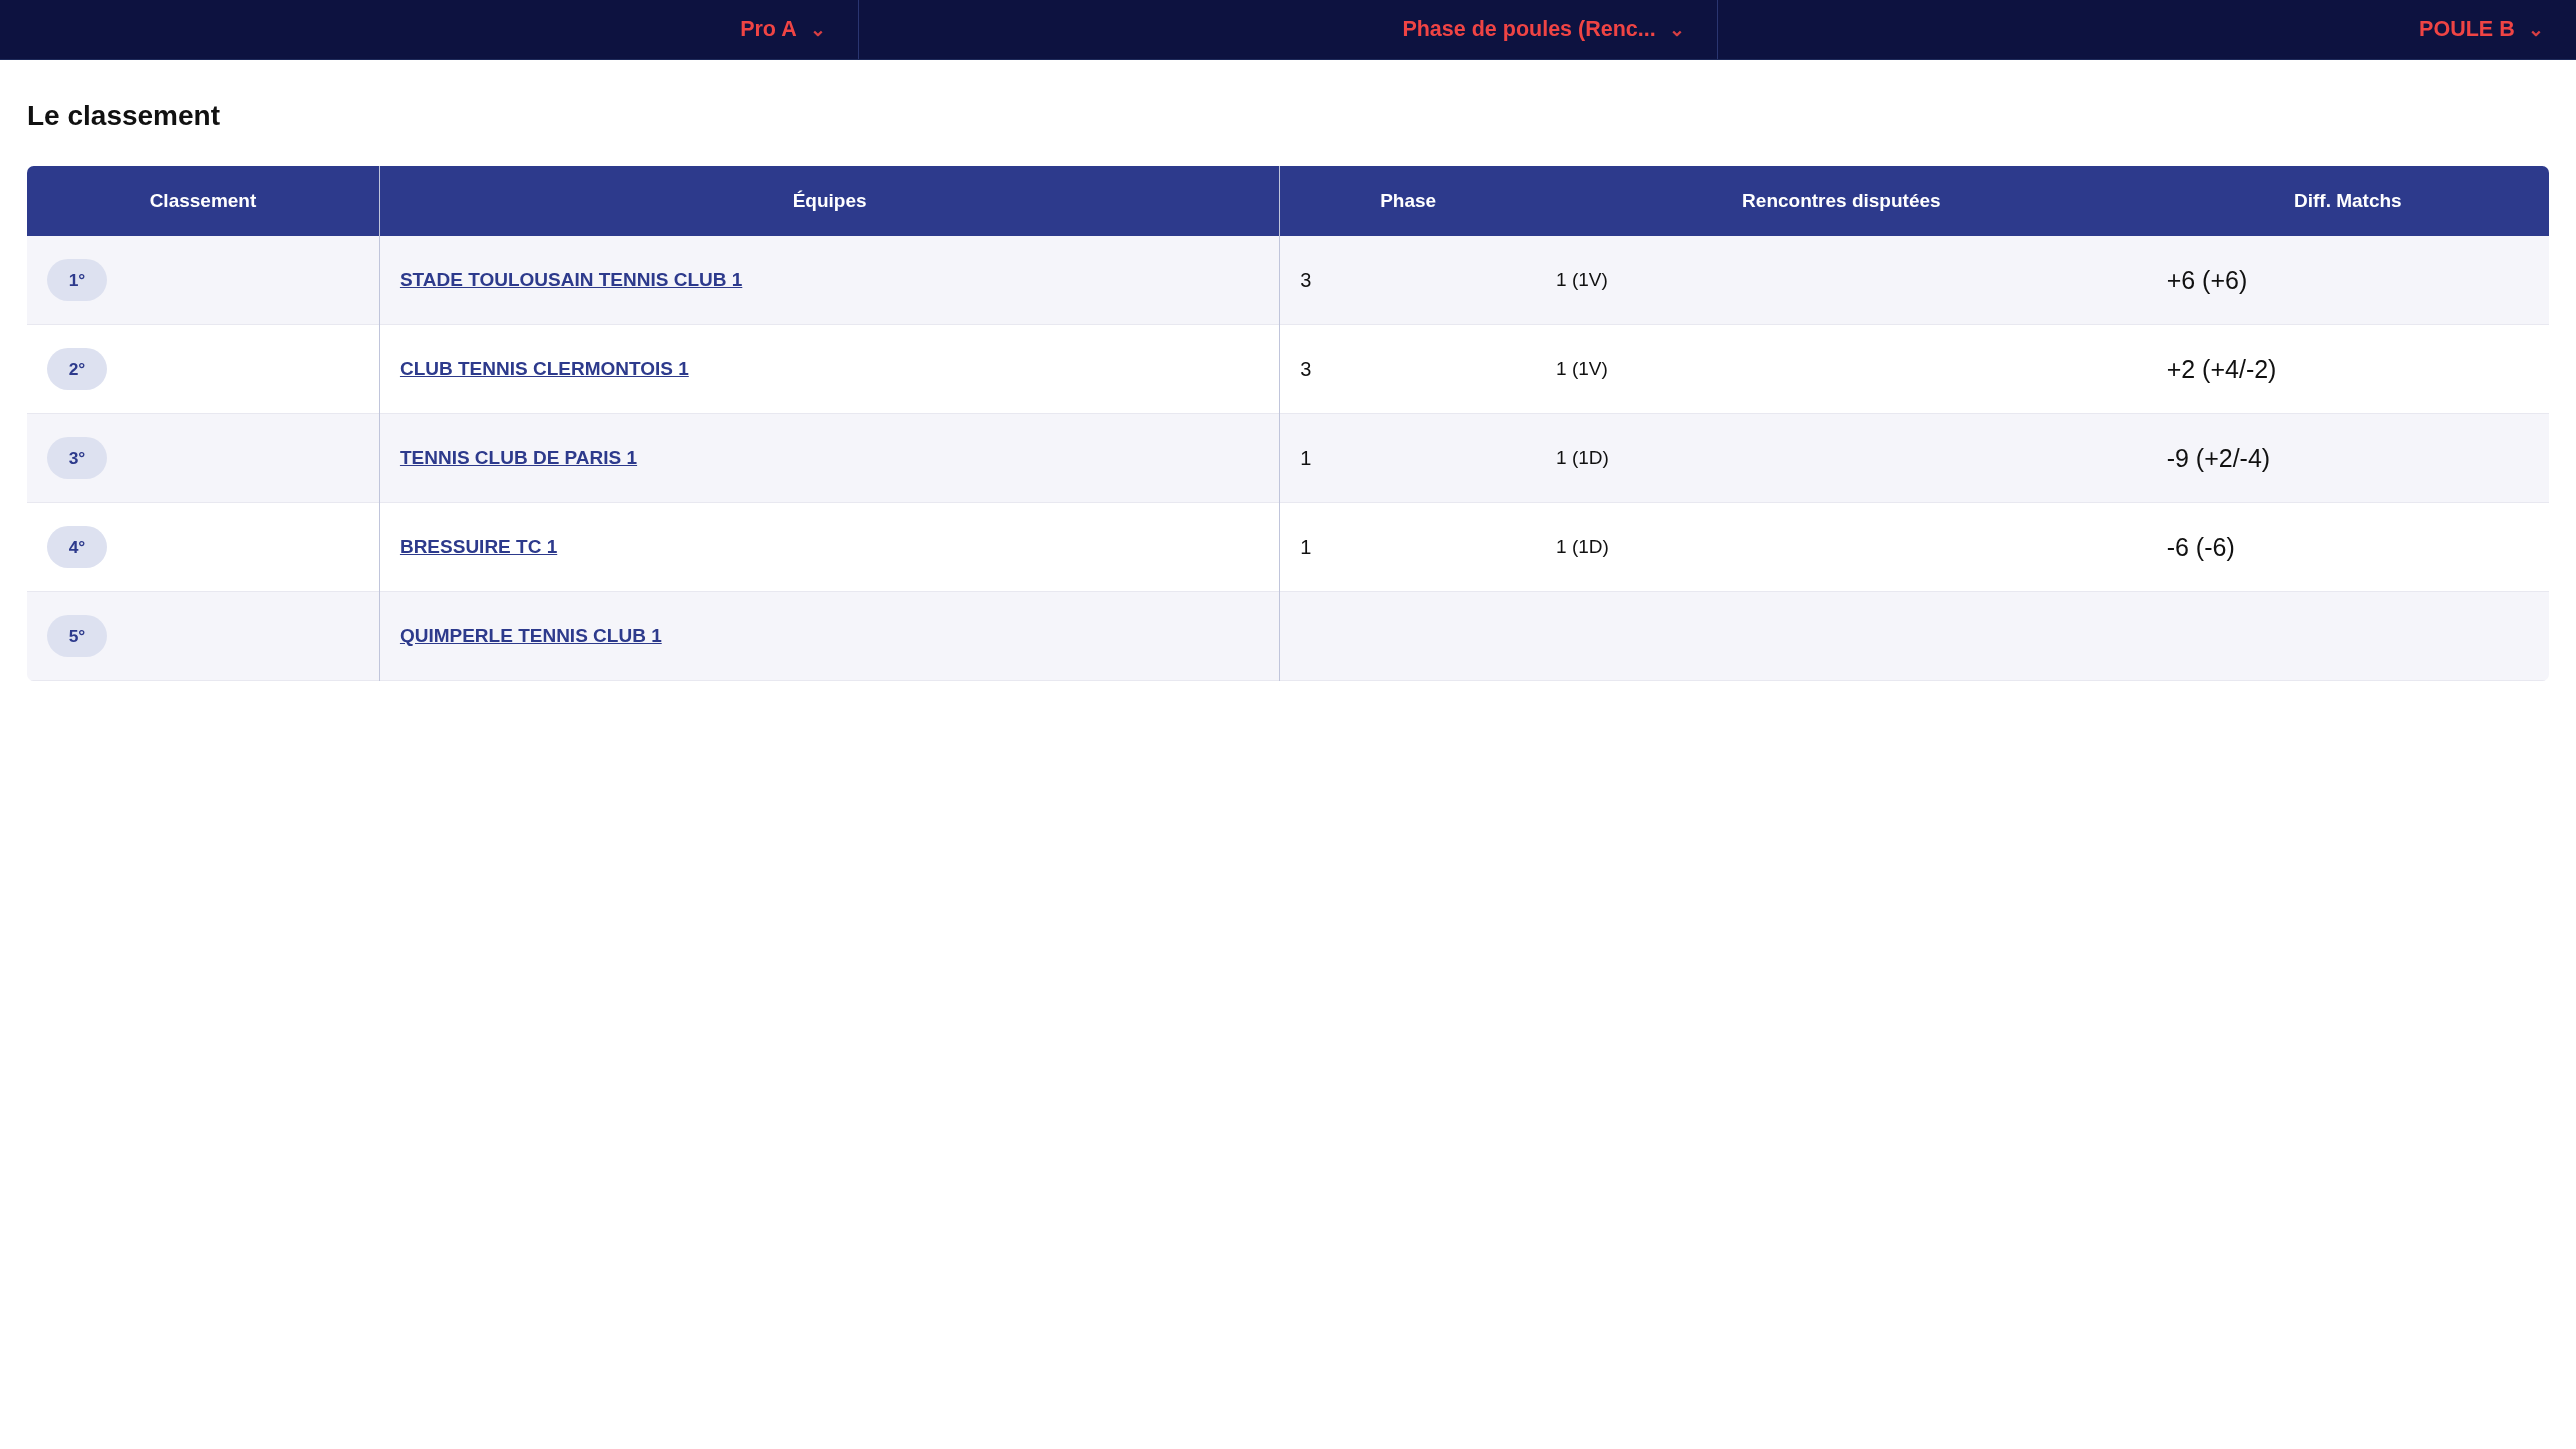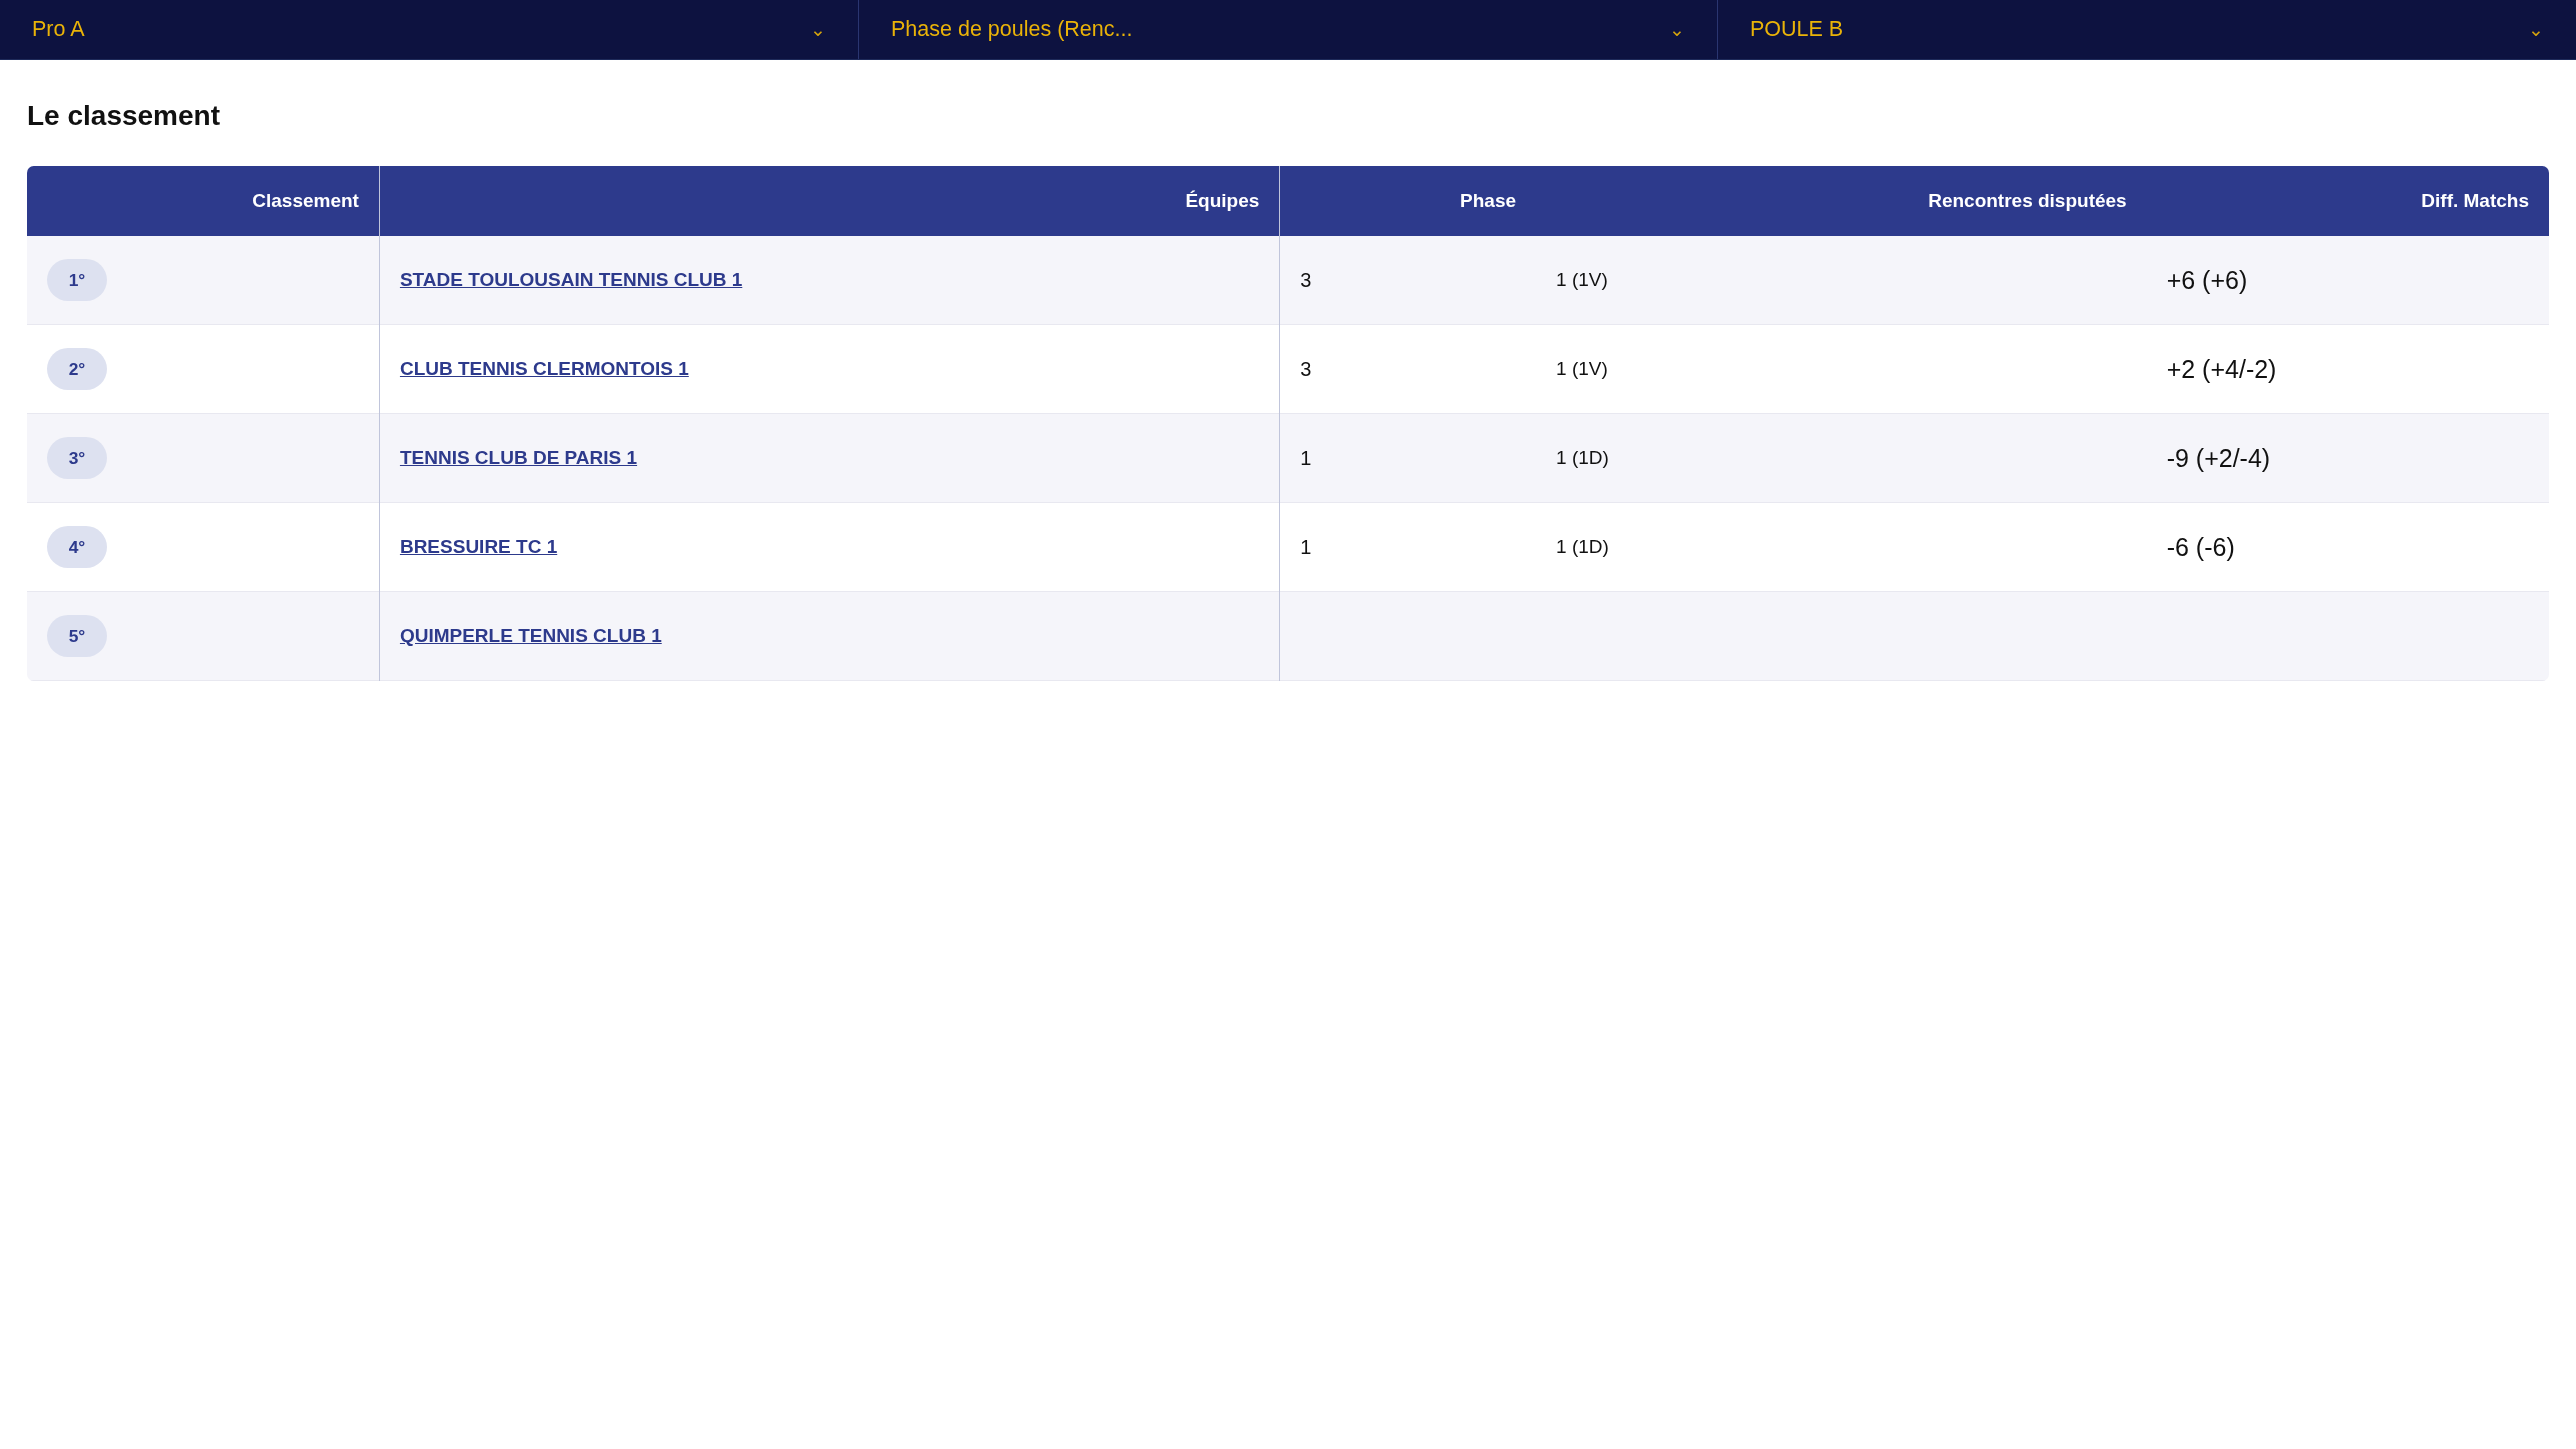--- a/index.html
+++ b/index.html
@@ -19,28 +19,28 @@
       background-color: #0d1240;
       display: flex;
       align-items: stretch;
       height: 60px;
       border-bottom: 0.7px solid #1e2a5a;
     }
 
     .nav-item {
       display: flex;
       align-items: center;
-      justify-content: space-between;
+      justify-content: flex-end;
       padding: 0 32px;
       border-right: 0.7px solid #2a3570;
       cursor: pointer;
       flex: 1;
-      color: #eab308;
+      color: #ef4444;
       font-size: 21.5px;
-      font-weight: 400;
+      font-weight: 700;
       gap: 13.4px;
     }
 
     .nav-item:last-child {
       border-right: none;
     }
 
     .nav-item-label {
       white-space: nowrap;
     }
@@ -71,21 +71,21 @@
       overflow: hidden;
     }
 
     .table-header {
       background-color: #2d3a8c;
       color: #ffffff;
     }
 
     .table-header th {
       padding: 24px 20px;
-      text-align: right;
+      text-align: center;
       font-size: 19px;
       font-weight: 600;
     }
 
     .table-header th.col-classement {
       width: 134px;
     }
 
     .table-header th.col-equipes {
       width: 376px;

